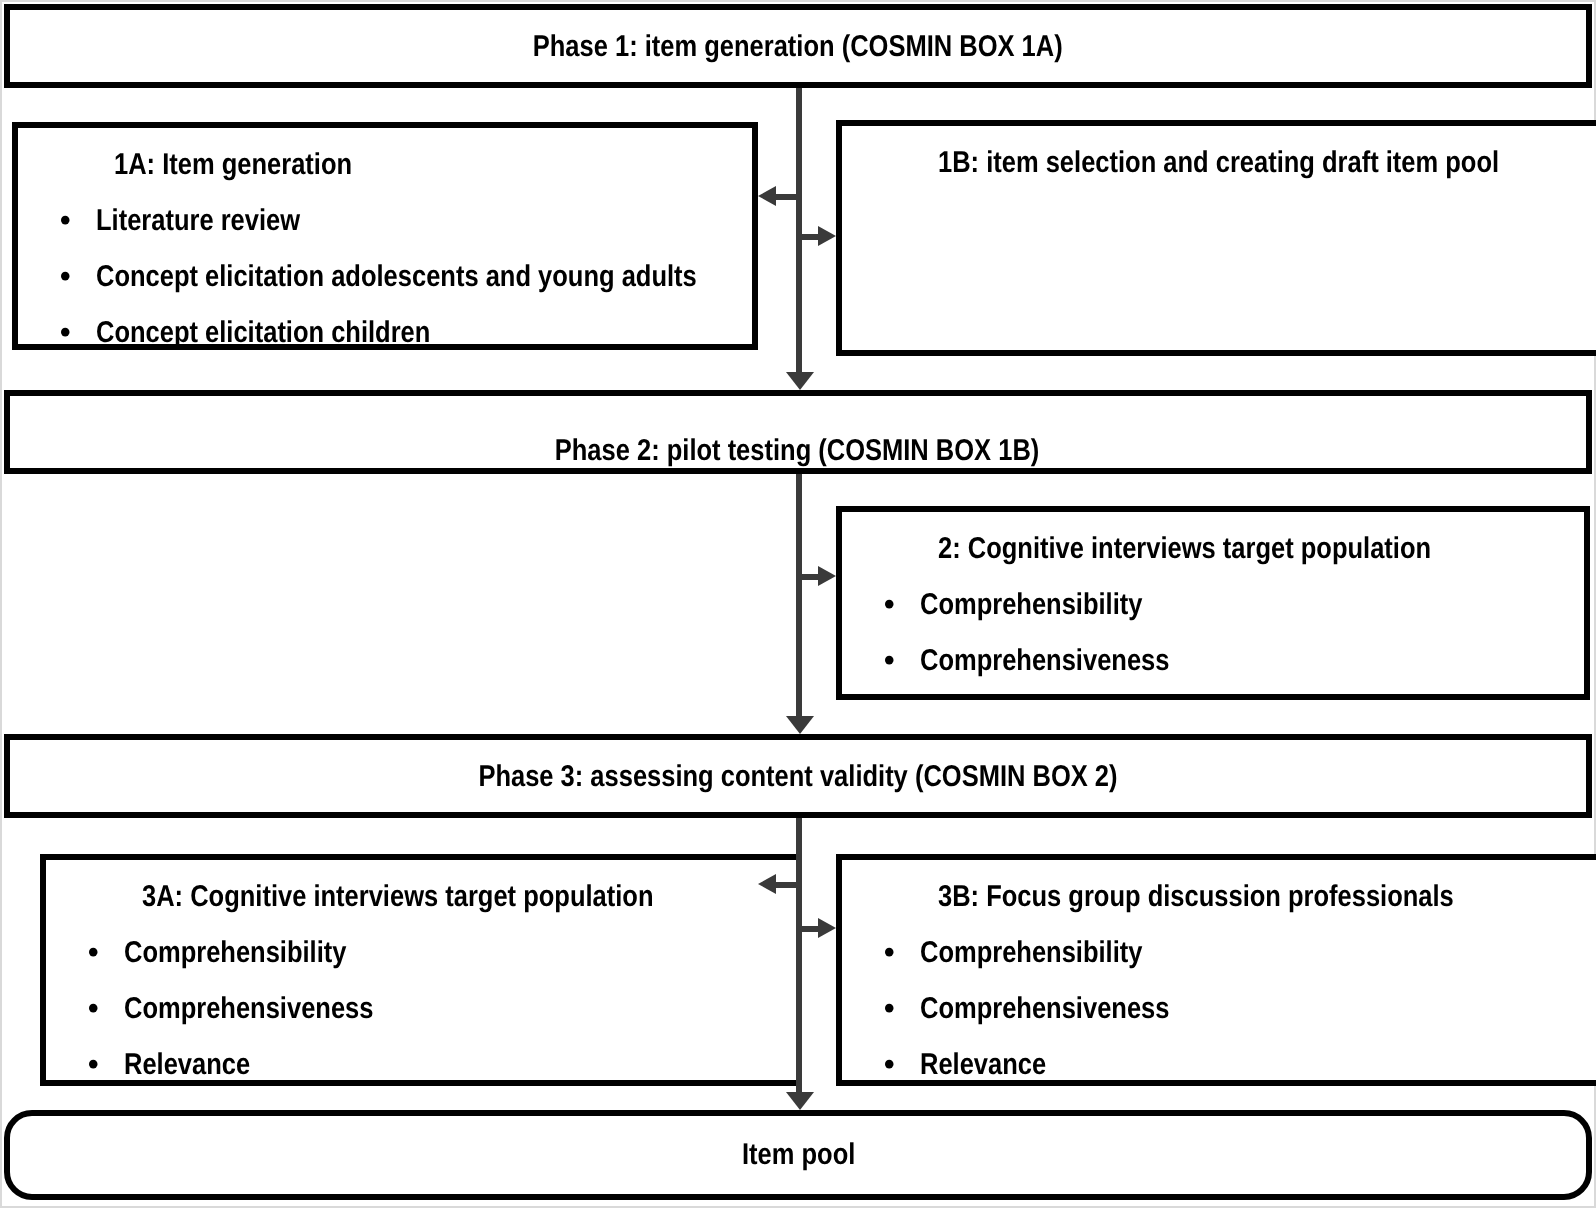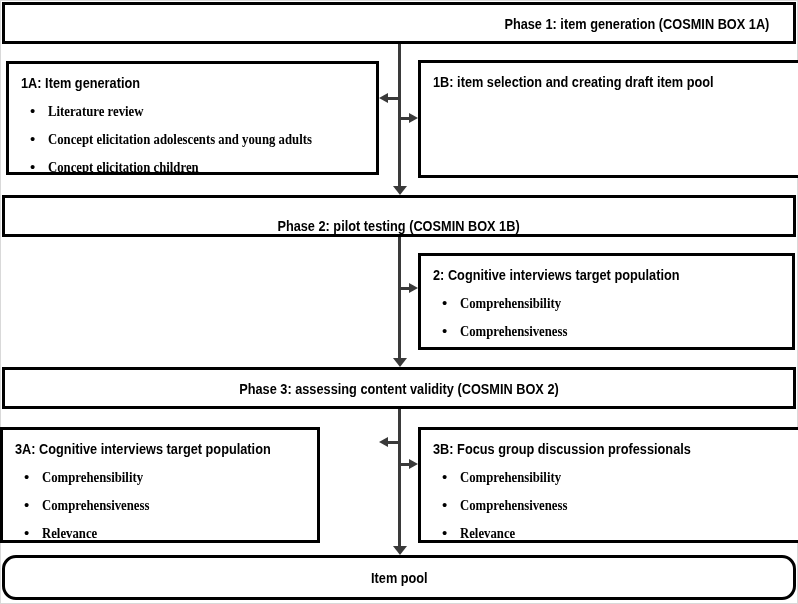--- a/index.html
+++ b/index.html
@@ -37,37 +37,37 @@
     position: absolute;
     box-sizing: border-box;
     border: 3px solid #000000;
     background: #ffffff;
     font-size: 15px;
     padding: 8px 10px 0 12px;
   }
   .inner-box .heading {
     line-height: 22px;
     margin-bottom: 3px;
+    margin-left: 36px;
   }
   .ltext {
     display: inline-block;
     white-space: nowrap;
     transform: scaleX(0.85);
     transform-origin: 0 50%;
   }
   .inner-box ul {
     list-style: none;
     margin: 0;
     padding: 0;
   }
   .inner-box li {
     position: relative;
     padding-left: 27px;
     line-height: 28px;
-    font-family: Liberation Serif, serif;
   }
   .inner-box li::before {
     content: "\2022";
     position: absolute;
     left: 9px;
   }
   .vline { position: absolute; width: 3px; background: #3a3a3a; left: 398px; }
   .hline { position: absolute; height: 3px; background: #3a3a3a; }
   .head-down {
     position: absolute; width: 0; height: 0; left: 393px;
@@ -81,27 +81,27 @@
     border-bottom: 5px solid transparent;
     border-right: 9px solid #3a3a3a;
   }
   .head-right {
     position: absolute; width: 0; height: 0;
     border-top: 5px solid transparent;
     border-bottom: 5px solid transparent;
     border-left: 9px solid #3a3a3a;
   }
   
-  .b-phase1 { top: 2px; justify-content: flex-end; }
+  .b-phase1 { top: 2px; }
   .b-1a { left: 6px;   top: 61px;  width: 373px; height: 114px; }
   .b-1b { left: 418px; top: 60px;  width: 404px; height: 118px; }
   .b-phase2 { top: 195px; align-items: flex-end; }
   .b-2  { left: 418px; top: 253px; width: 377px; height: 97px; }
   .b-phase3 { top: 367px; }
-  .b-3a { left: 0;   top: 427px; width: 320px; height: 116px; }
+  .b-3a { left: 20px;   top: 427px; width: 381px; height: 116px; }
   .b-3b { left: 418px; top: 427px; width: 399px; height: 116px; }
   .b-pool { top: 555px; height: 45px; border-radius: 14px; }
 </style>
 </head>
 <body>
 
 <div class="canvas">
 
   <div class="banner b-phase1">
     <span class="ctext">Phase 1: item generation (COSMIN BOX 1A)</span>

